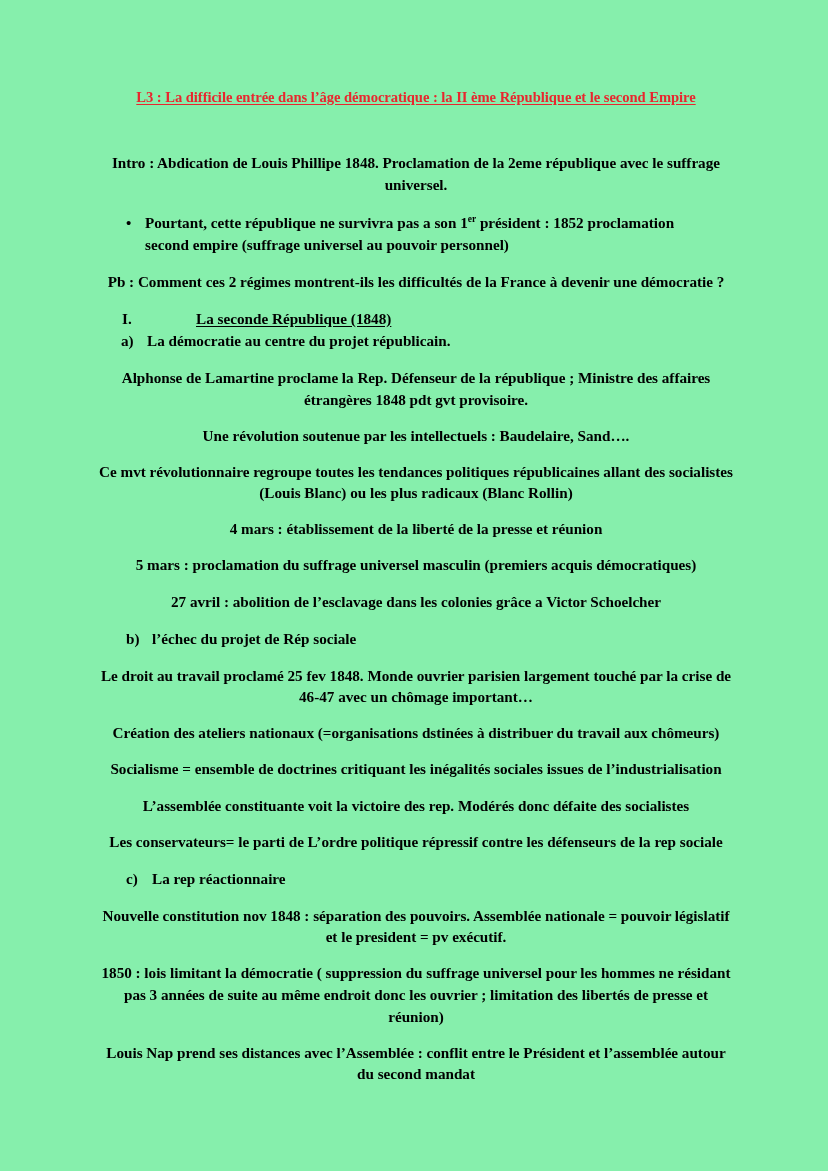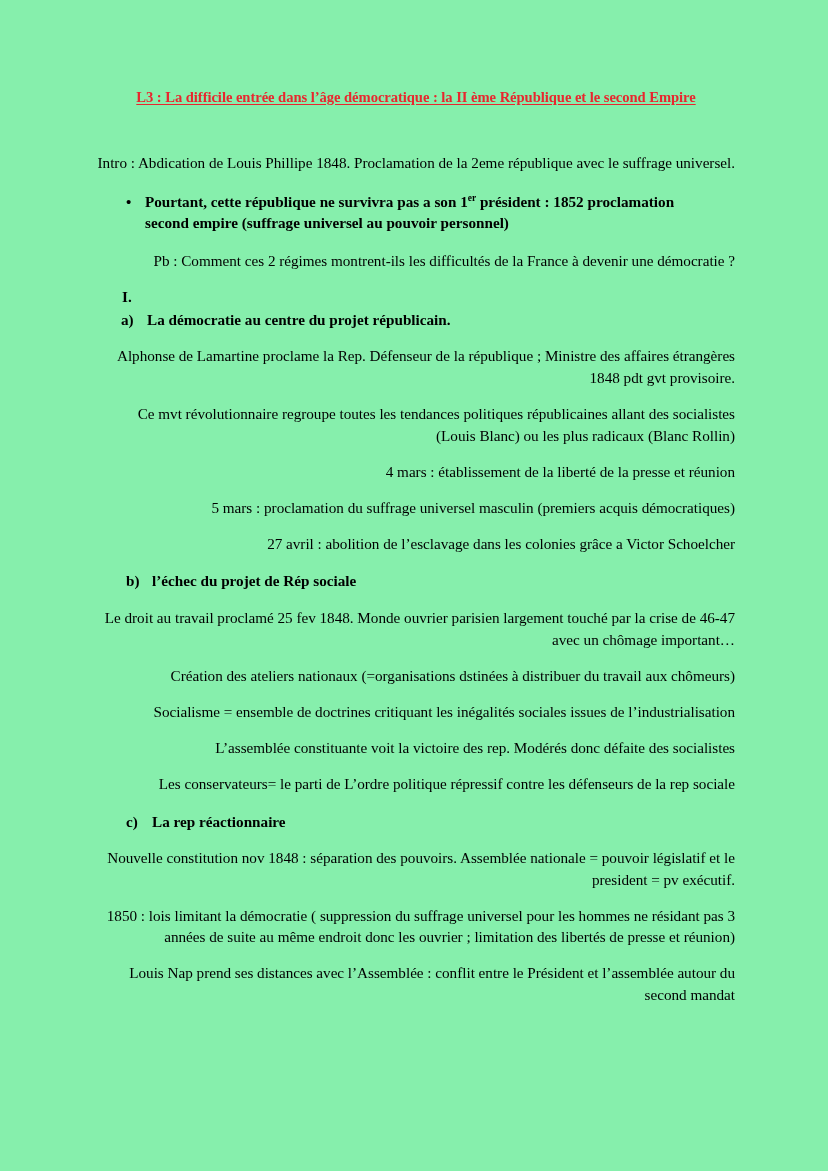--- a/index.html
+++ b/index.html
@@ -32,25 +32,25 @@
     font-size: 14.6px;
     line-height: 1.3;
     text-align: center;
     text-decoration: underline;
     text-underline-offset: 2px;
     margin: 0 0 45px 0;
     white-space: nowrap;
     letter-spacing: -0.05px;
   }
   p.para {
-    font-weight: normal;
+    font-weight: bold;
     font-size: 15.2px;
     line-height: 1.42;
     margin: 0 0 14.5px 0;
-    text-align: right;
+    text-align: center;
     letter-spacing: -0.02px;
   }
   
   .bullet-row {
     display: flex;
     margin: 17px 0 16px 0;
     font-weight: bold;
     font-size: 15.2px;
     line-height: 1.42;
   }
@@ -116,28 +116,30 @@
 
     <div class="bullet-row">
       <span class="bullet-mark">•</span>
       <span class="bullet-text"><span>Pourtant, cette république ne survivra pas a son 1</span><sup>er</sup><span> président : 1852 proclamation second empire (suffrage universel au pouvoir personnel)</span></span>
     </div>
 
     <p class="para">Pb : Comment ces 2 régimes montrent-ils les difficultés de la France à devenir une démocratie ?</p>
 
     <div class="roman-row">
       <span class="roman-mark">I.</span>
+      <span class="roman-text">La seconde République (1848)</span>
     </div>
 
     <div class="letter-row indent-a">
       <span class="letter-mark">a)</span>
       <span>La démocratie au centre du projet républicain.</span>
     </div>
 
     <p class="para">Alphonse de Lamartine proclame la Rep. Défenseur de la république ; Ministre des affaires étrangères 1848 pdt gvt provisoire.</p>
+    <p class="para">Une révolution soutenue par les intellectuels : Baudelaire, Sand….</p>
     <p class="para">Ce mvt révolutionnaire regroupe toutes les tendances politiques républicaines allant des socialistes (Louis Blanc) ou les plus radicaux (Blanc Rollin)</p>
     <p class="para">4 mars : établissement de la liberté de la presse et réunion</p>
     <p class="para">5 mars : proclamation du suffrage universel masculin (premiers acquis démocratiques)</p>
     <p class="para">27 avril : abolition de l’esclavage dans les colonies grâce a Victor Schoelcher</p>
 
     <div class="letter-row indent-b spaced-above">
       <span class="letter-mark">b)</span>
       <span>l’échec du projet de Rép sociale</span>
     </div>
 

